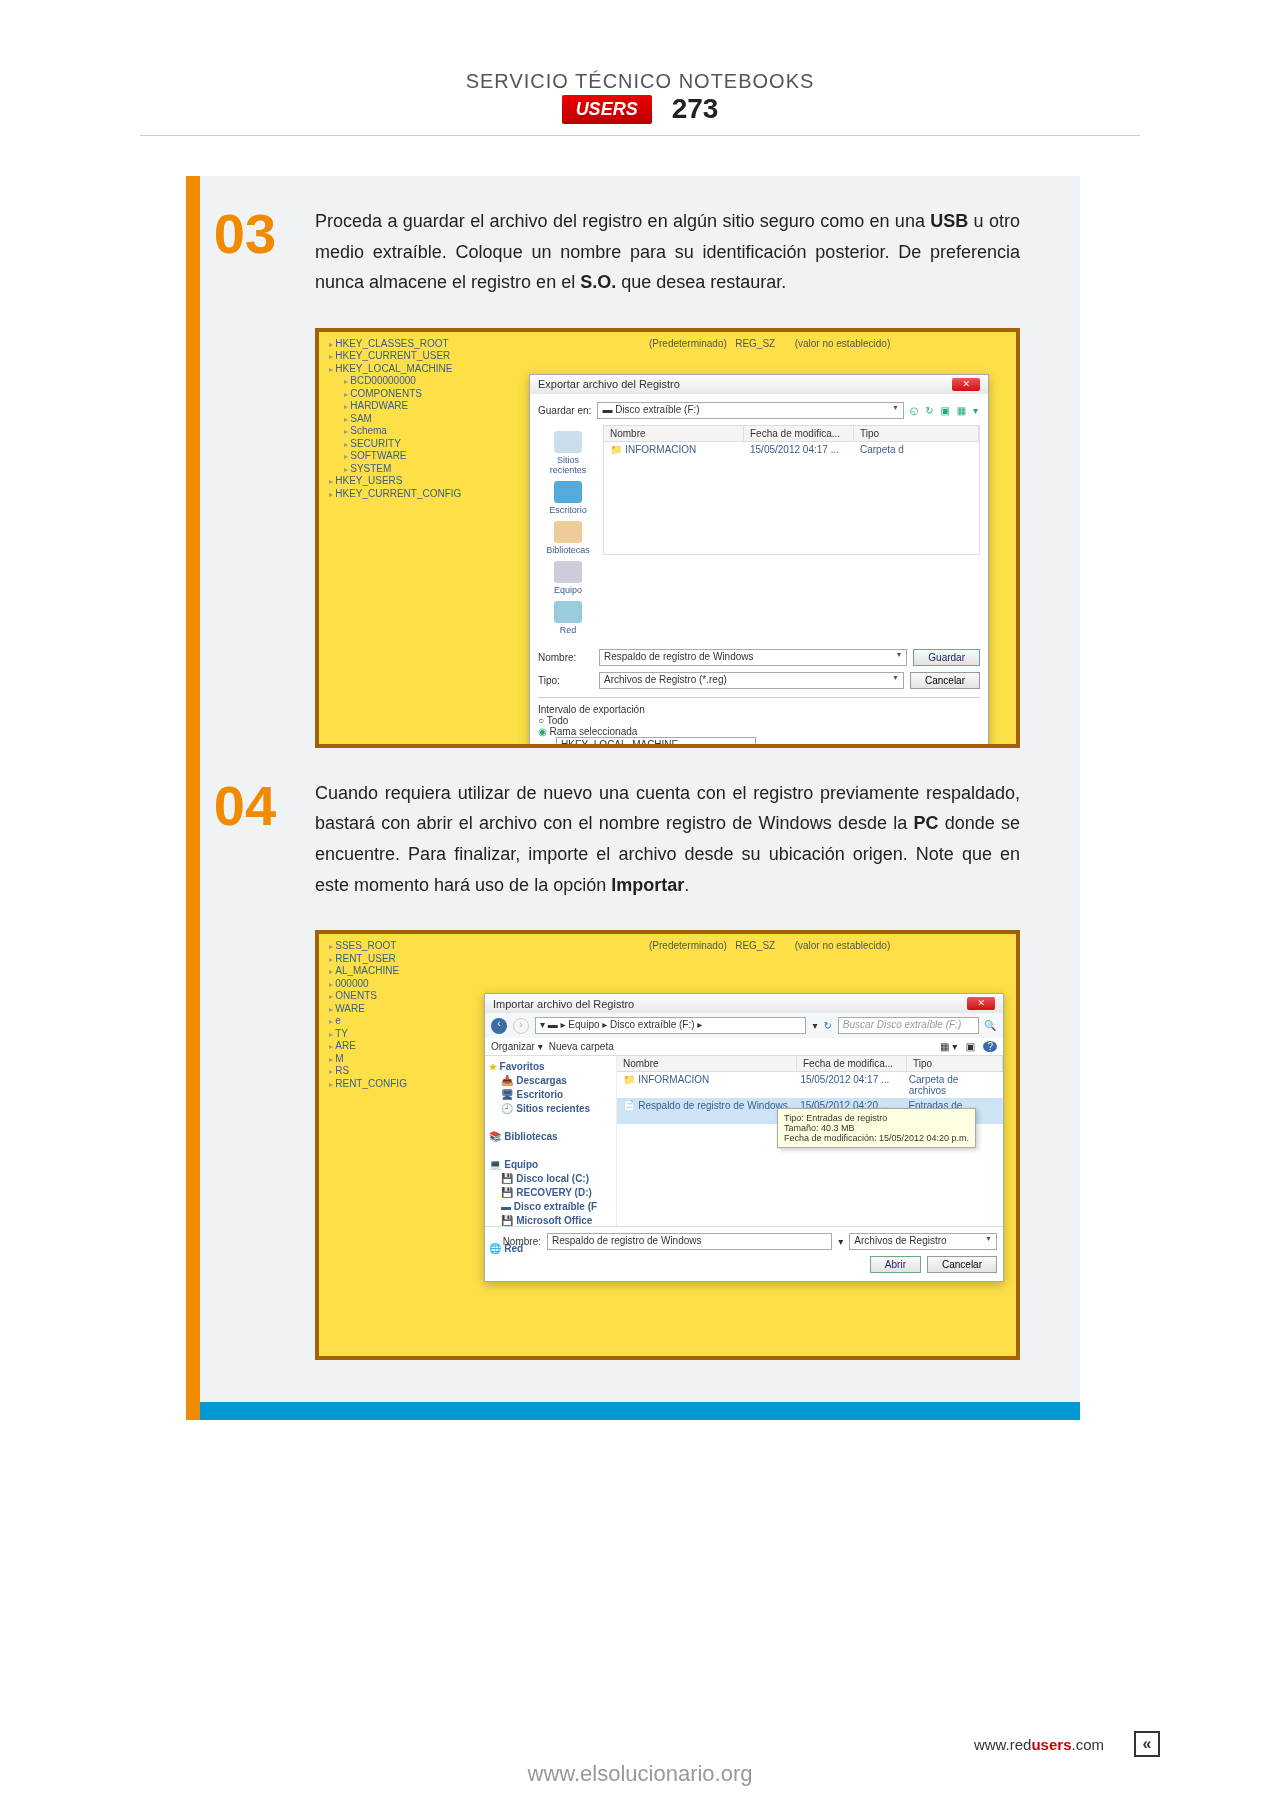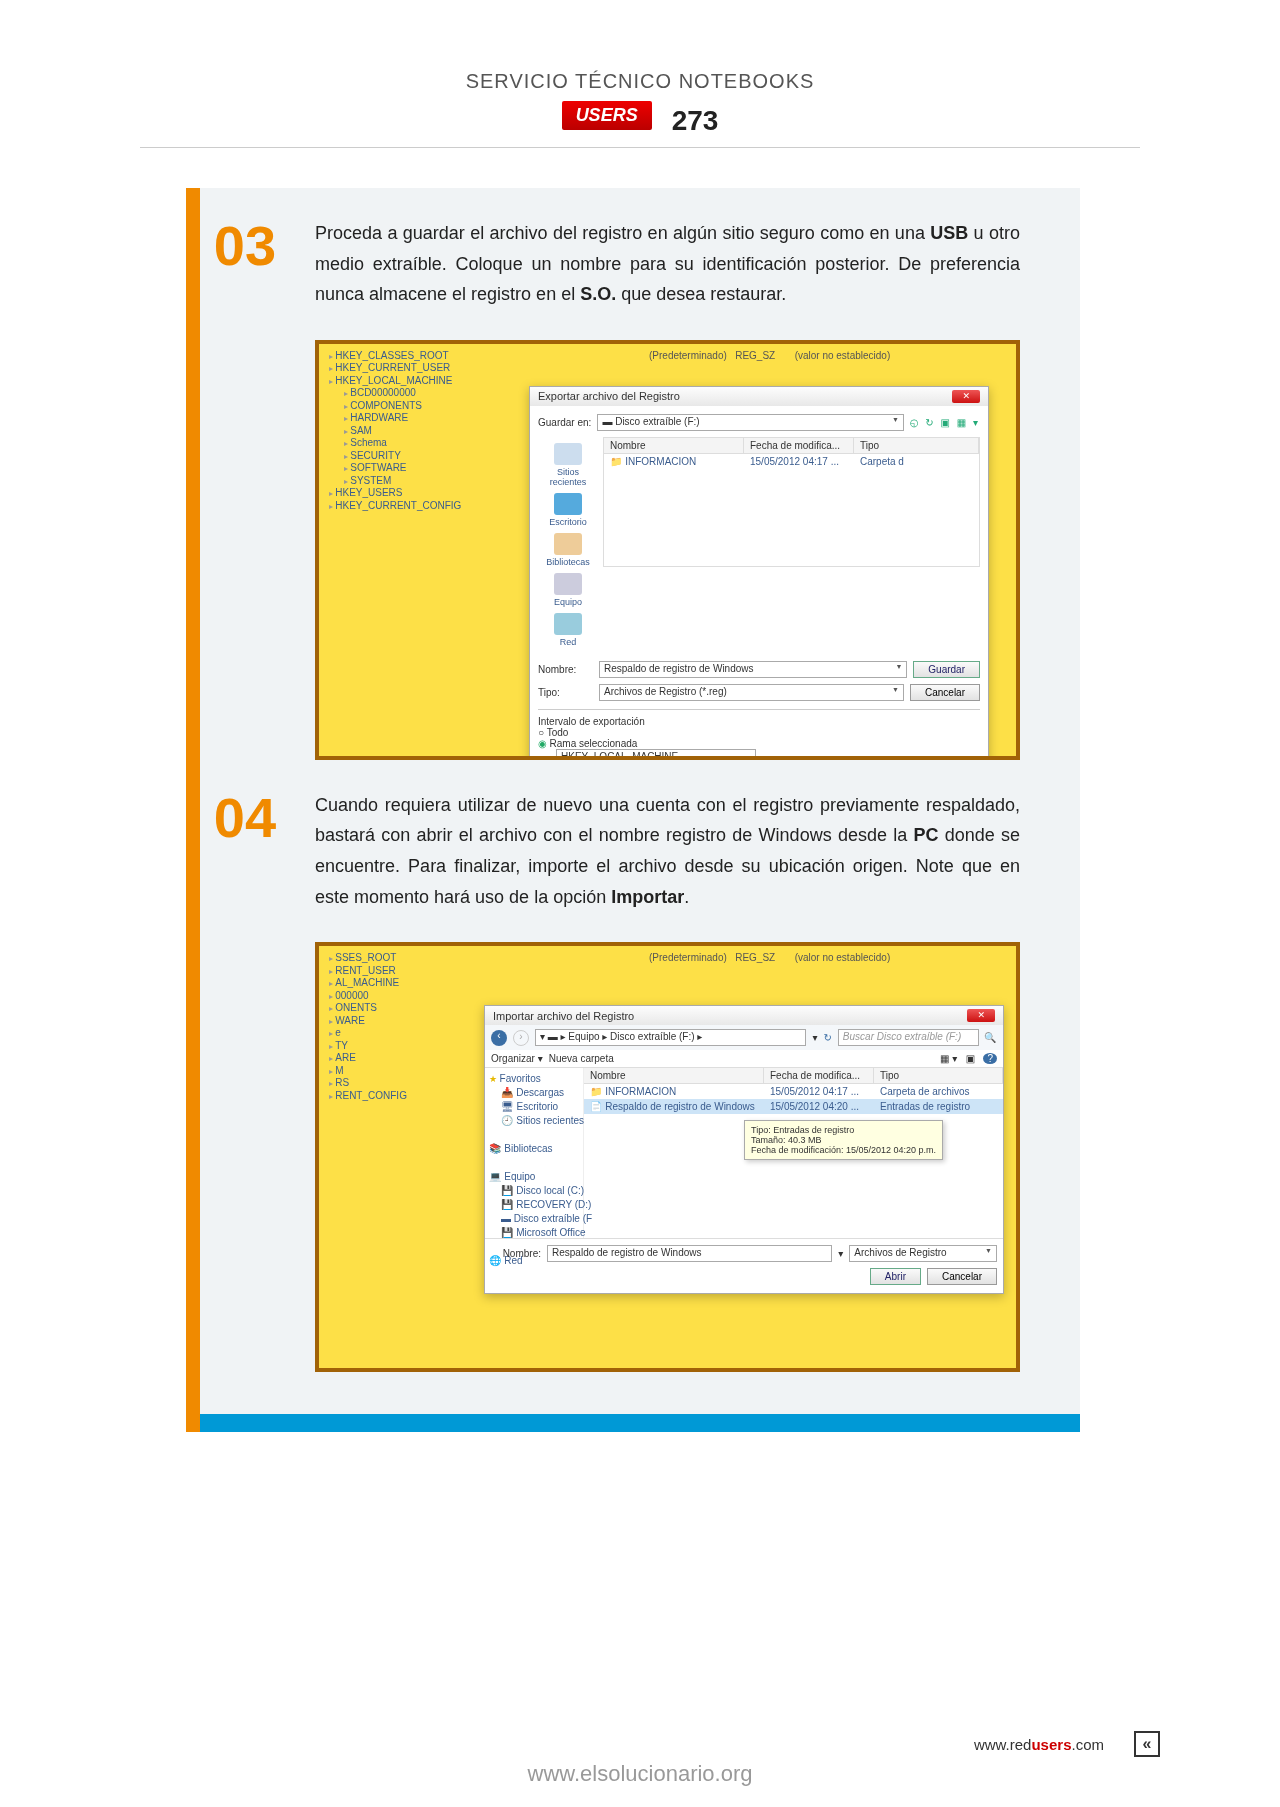--- a/index.html
+++ b/index.html
@@ -35,21 +35,21 @@
   .header-right { display: flex; align-items: center; gap: 20px; }
   .users-badge {
     background: linear-gradient(#e00, #b00);
     color: #fff;
     font-style: italic;
     font-weight: bold;
     padding: 4px 14px;
     font-size: 18px;
     border-radius: 2px;
   }
-  .page-num { font-size: 28px; font-weight: bold; color: #222; margin-top: 12px; }
+  .page-num { font-size: 28px; font-weight: bold; color: #222; }
   .content-area {
     background: #f0f3f5;
     padding: 30px 60px 30px 0;
     margin: 0 60px;
     position: relative;
   }
   .blue-bar {
     position: absolute;
     left: 0; bottom: 0;
     height: 18px;
@@ -182,24 +182,25 @@
   .export-scope {
     border-top: 1px solid #ccc;
     margin-top: 8px;
     padding-top: 6px;
     font-size: 10px;
   }
   .radio::before { content: "○ "; }
   .radio.sel::before { content: "◉ "; color: #2a6; }
   .nav-tree {
     float: left;
-    width: 99px;
+    width: 132px;
     border-right: 1px solid #eee;
     padding: 4px;
     color: #3a5c8e;
+    font-weight: bold;
   }
   .nav-tree .n-item { font-size: 10px; line-height: 1.4; white-space: nowrap; }
   .fav::before { content: "★ "; color: #e6b800; font-size: 9px; }
   .tooltip {
     position: absolute;
     background: #ffffe1;
     border: 1px solid #aaa;
     padding: 4px 6px;
     font-size: 9px;
     color: #333;

